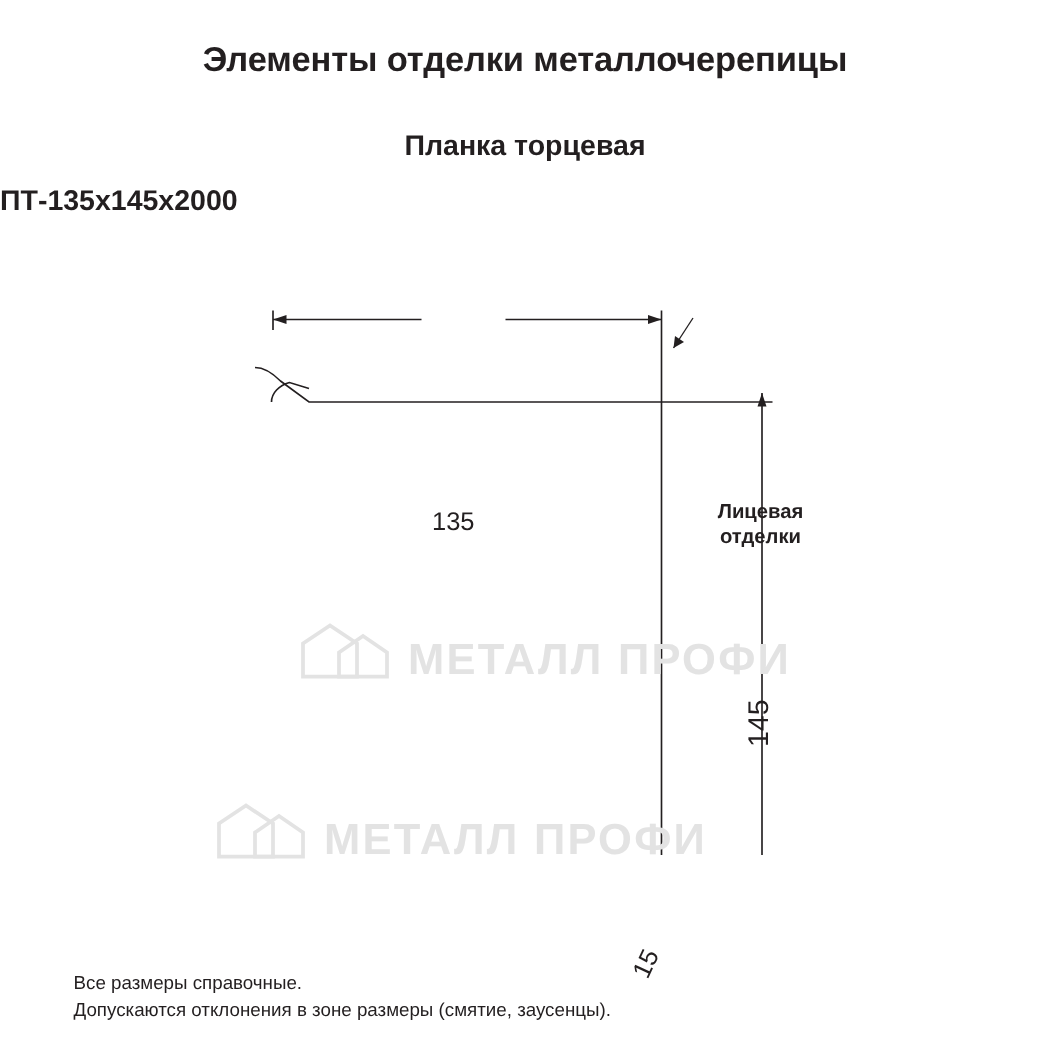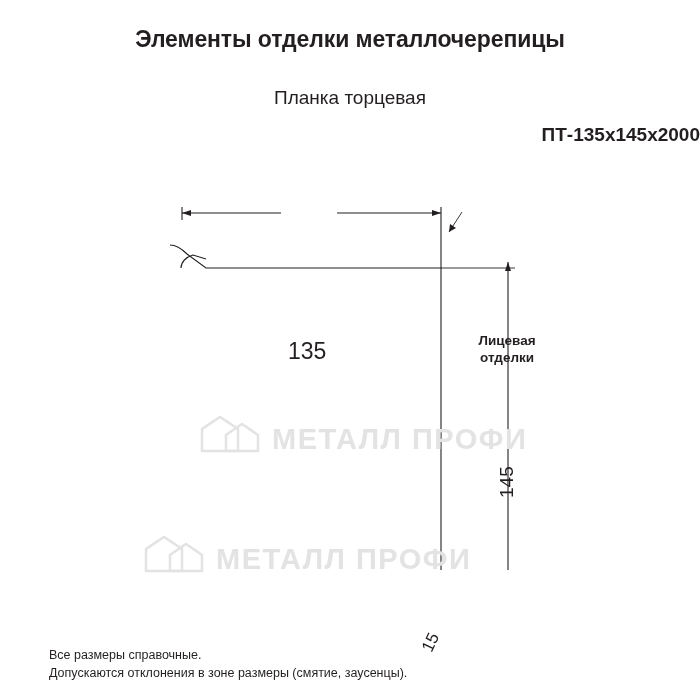--- a/index.html
+++ b/index.html
@@ -31,28 +31,28 @@
     font-weight: bold;
     letter-spacing: -0.1px;
   }
   .subtitle {
     position: absolute;
     top: 87px;
     left: 0;
     width: 700px;
     text-align: center;
     font-size: 19px;
-    font-weight: normal;
+    font-weight: bold;
   }
   .code {
     position: absolute;
     top: 124px;
     left: 0;
     width: 700px;
-    text-align: right;
+    text-align: left;
     font-size: 19px;
     font-weight: bold;
   }
   .drawing {
     position: absolute;
     left: 0;
     top: 150px;
     width: 700px;
     height: 420px;
   }
@@ -72,21 +72,21 @@
     line-height: 1.45;
     color: #231f20;
     margin-left: 27px;
   }
   .footer div { white-space: nowrap; }
   .lbl {
     position: absolute;
     font-size: 17px;
     color: #231f20;
   }
-  .lbl-135 { left: 288px; top: 188px; font-size: 23px; }
+  .lbl-135 { left: 288px; top: 188px; font-size: 17px; }
   .lbl-145 {
     left: 496px;
     top: 348px;
     font-size: 19px;
     transform: rotate(-90deg);
     transform-origin: left top;
   }
   .lbl-15 {
     left: 418px;
     top: 497px;

